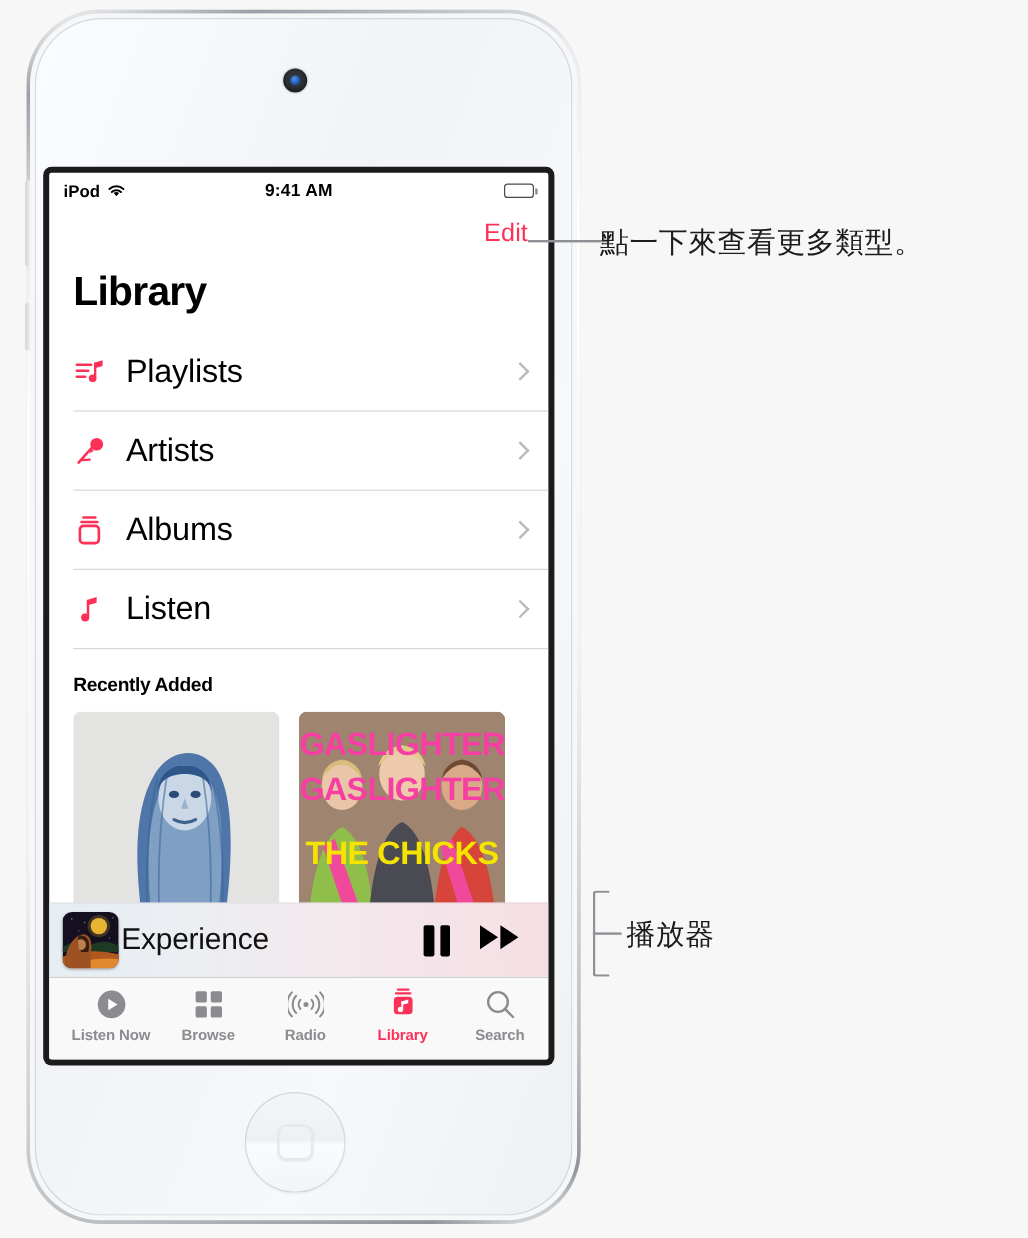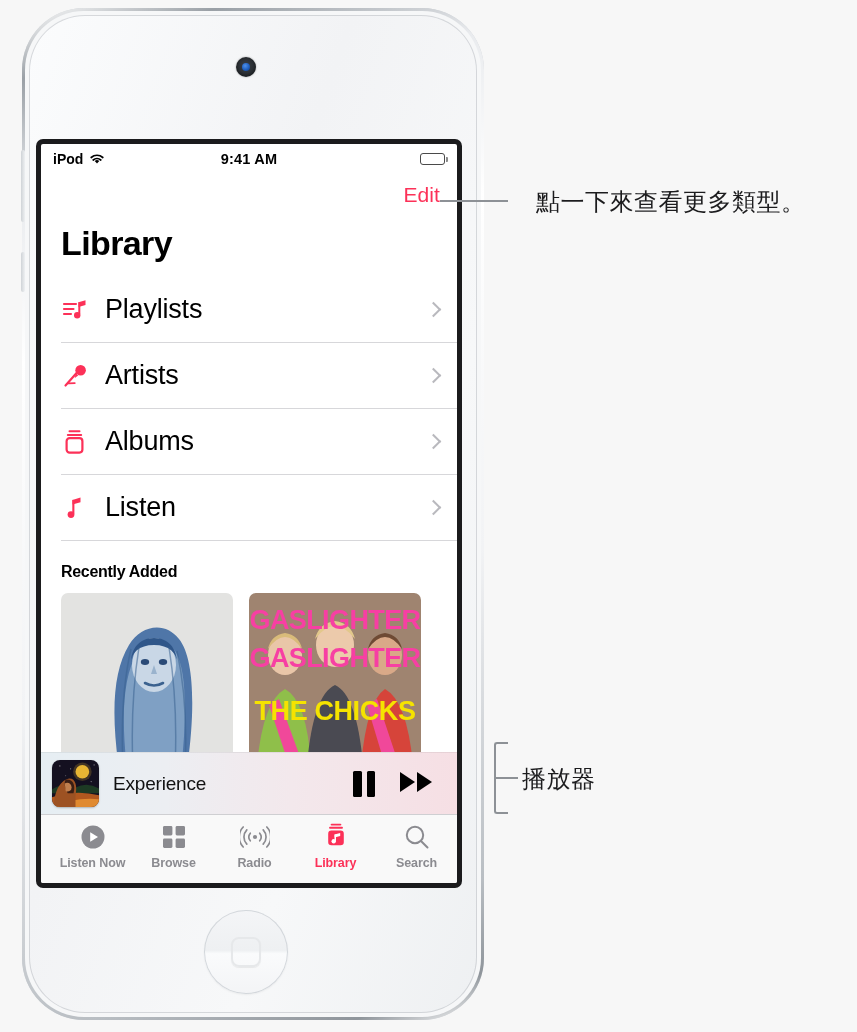--- a/index.html
+++ b/index.html
@@ -138,21 +138,21 @@
   
   .nowplaying {
     position: absolute; left: 0; right: 0; bottom: 69px; height: 62px;
     display: flex; align-items: center; padding: 0 14px 0 11px;
     background: linear-gradient(90deg, #e6eef3 0%, #eceef2 30%, #f3e8ec 60%, #f6dfe4 100%);
     border-top: 1px solid rgba(0,0,0,.06);
     cursor: pointer;
   }
   .np-art { width: 47px; height: 47px; border-radius: 8px; overflow: hidden; flex: none; box-shadow: 0 1px 2px rgba(0,0,0,.25); }
   .np-art svg { display: block; width: 100%; height: 100%; }
-  .np-title { font-size: 19px; color: #111; margin-left: 14px; flex: 1; letter-spacing: -0.2px; }
+  .np-title { font-size: 25px; color: #111; margin-left: 2px; flex: 1; letter-spacing: -0.2px; }
   .np-btn { display: flex; align-items: center; justify-content: center; cursor: pointer; }
   .pause-ico { width: 22px; height: 26px; display: flex; gap: 5px; }
   .pause-ico i { flex: 1; background: #000; border-radius: 1.5px; display: block; }
   .ff-ico { margin-left: 24px; margin-right: 8px; }
 
   
   .tabbar {
     position: absolute; left: 0; right: 0; bottom: 0; height: 69px;
     background: rgba(249,249,249,.96);
     border-top: 1px solid #cfcfd2;
@@ -431,19 +431,19 @@
           </svg>
         </span>
         <span class="tab-lbl">Search</span>
       </div>
     </div>
 
   </div>
   </div>
 
   <div class="lead-line" style="left:440px; top:200px; width:68px;"></div>
-  <div class="callout-text" style="left:536px; top:186px;">點一下來查看更多類型。</div>
+  <div class="callout-text" style="left:500px; top:186px;">點一下來查看更多類型。</div>
 
   <div class="bracket" style="left:494px; top:742px; width:14px; height:72px;"></div>
   <div class="lead-line" style="left:494px; top:777px; width:24px;"></div>
   <div class="callout-text" style="left:522px; top:763px;">播放器</div>
 
 </div>
 
 </body></html>

